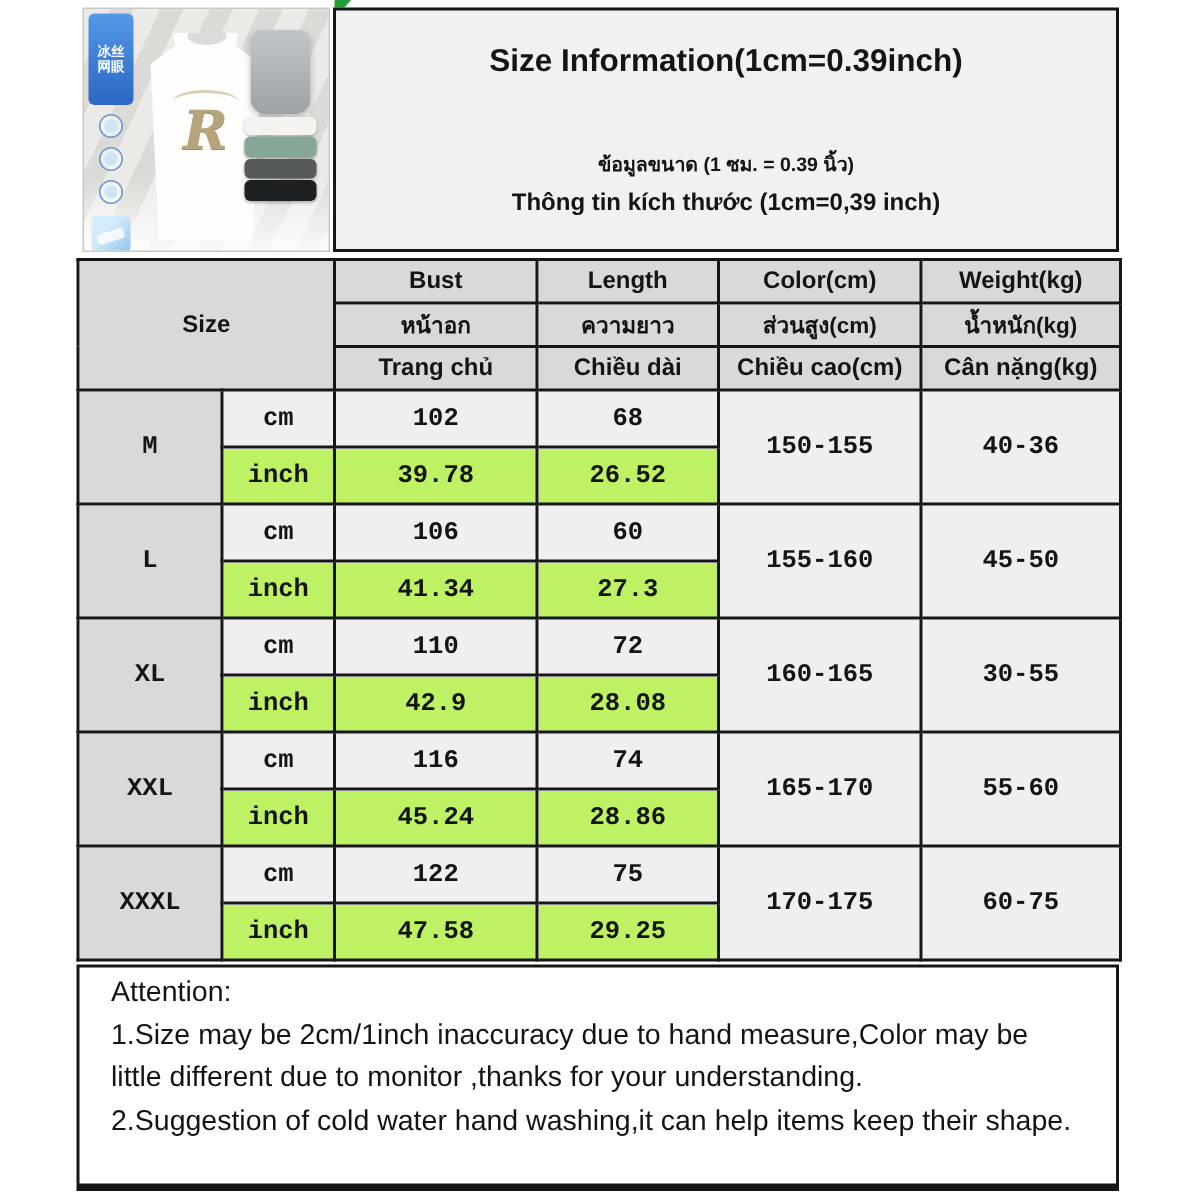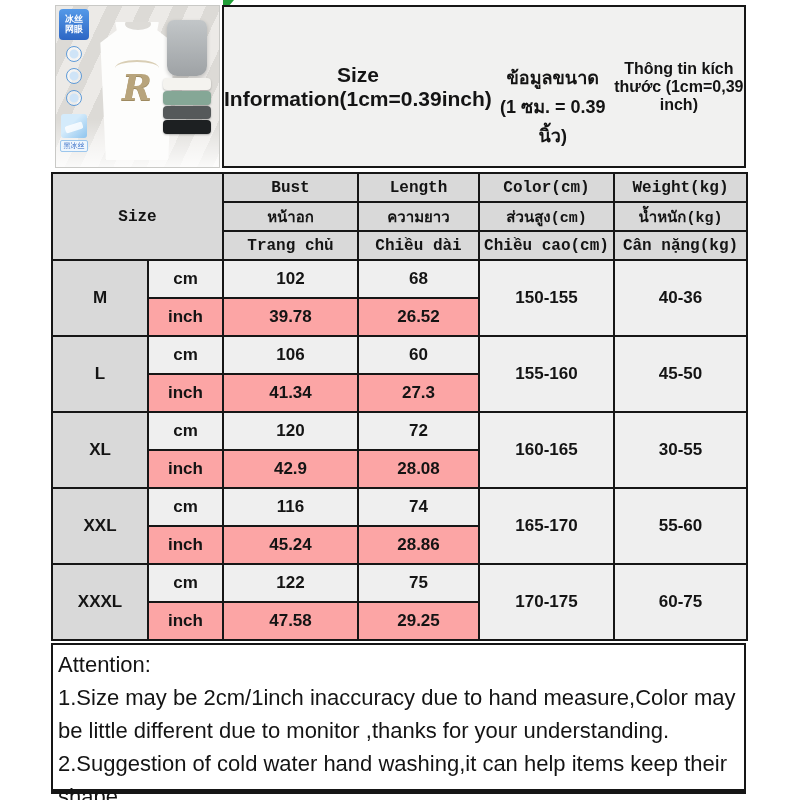--- a/index.html
+++ b/index.html
@@ -22,54 +22,54 @@
   .neck { position:absolute; left:27px; top:-4px; width:26px; height:12px; background:#dddbd7; border-radius:50%; }
   .arc { position:absolute; left:17px; top:38px; width:44px; height:16px; border-top:2px solid #c6b58f; border-radius:50%; opacity:.65; }
   .goth-r { position:absolute; left:0; top:44px; width:78px; text-align:center; font-family:"DejaVu Serif", serif; font-weight:bold; font-style:italic; font-size:36px; color:#b8a47c; text-shadow:0 1px 0 #9e8a60; }
   .hang-shirt { position:absolute; right:12px; top:14px; width:40px; height:56px; background:linear-gradient(180deg,#c2c6c8,#9ea2a5); border-radius:7px 7px 10px 10px; box-shadow:0 2px 4px rgba(0,0,0,.2); }
   .fold { position:absolute; right:8px; width:48px; border-radius:4px; box-shadow:0 1px 2px rgba(0,0,0,.25); }
   .fold.f-white { top:72px; height:12px; background:#f4f3ef; }
   .fold.f-green { top:85px; height:14px; background:#85a796; }
   .fold.f-char  { top:100px; height:13px; background:#55595a; }
   .fold.f-black { top:114px; height:14px; background:#1d2022; }
   .badges { position:absolute; left:3px; top:3px; width:30px; }
-  .badge-top { width:30px; background:linear-gradient(180deg,#5499e8,#2d66c4); color:#fff; font-size:9px; line-height:1.15; font-weight:bold; text-align:center; padding:5px 1px; border-radius:4px; white-space:pre-line; }
+  .badge-top { width:30px; background:linear-gradient(180deg,#5499e8,#2d66c4); color:#fff; font-size:9px; line-height:1.15; font-weight:bold; text-align:center; padding:20px 1px; border-radius:4px; white-space:pre-line; }
   .feat { width:16px; height:16px; border:1px solid #5f9bd8; border-radius:50%; margin:6px auto 0 auto; background:radial-gradient(circle at 50% 50%, #cfe4f7 0 4px, rgba(255,255,255,.5) 5px); }
   .badge-ice { width:26px; height:24px; margin:8px auto 0 auto; border-radius:3px; background:linear-gradient(135deg,#d4ebfb 0 40%, #8ec4ee); position:relative; overflow:hidden; }
   .badge-ice::after { content:""; position:absolute; left:4px; top:10px; width:18px; height:7px; background:rgba(255,255,255,.8); transform:rotate(-18deg); border-radius:2px; }
   .badge-cap { margin:2px auto 0 auto; width:28px; text-align:center; font-size:7px; color:#2d66c4; background:#eef6fd; border:1px solid #9cc6ec; border-radius:2px; }
 
   
   .corner-tri { position:absolute; left:223px; top:0; width:0; height:0; border-top:13px solid #21a038; border-right:11px solid transparent; }
   .title-box {
     position:absolute; left:222px; top:5px; width:524px; height:163px;
     background:#f1f1f0; border:2px solid #161616;
-    display:flex; flex-direction:row; align-items:center; justify-content:center; gap:7px; text-align:center;
+    display:flex; flex-direction:column; align-items:center; justify-content:center; gap:7px; text-align:center;
   }
   .t-en { font-size:21px; font-weight:bold; }
-  .t-th { font-size:18px; font-weight:bold;margin-top:39px; }
+  .t-th { font-size:13px; font-weight:bold;margin-top:39px; }
   .t-vi { font-size:16px; font-weight:bold; }
 
   
   table.size { position:absolute; left:51px; top:172px; width:695px; border-collapse:collapse; table-layout:fixed; }
   table.size td { border:2px solid #161616; text-align:center; vertical-align:middle; font-weight:bold; overflow:hidden; }
-  tr.hrow td { height:29px; background:#d9d9d9; font-size:16px;font-family:Liberation Mono, monospace; }
+  tr.hrow td { height:29px; background:#d9d9d9; font-size:16px; }
   tr.hrow td.th-lang { font-size:15px; }
   td.corner { background:#d9d9d9; font-size:27px; }
   td.size-cell { background:#d9d9d9; font-size:18px; }
-  tr.drow td { height:38px; font-size:17px; }
+  tr.drow td { height:38px; font-size:17px;font-family:Liberation Mono, monospace; }
   td.g { background:#efefef; }
-  td.w { background:#fca5a5; }
+  td.w { background:#bef264; }
   td.unit { font-size:16px; }
 
   
   .attention {
     position:absolute; left:51px; top:643px; width:695px; height:151px;
     border:2px solid #161616; border-bottom-width:5px; background:#ffffff;
-    padding:3px 5px; font-size:22px; line-height:1.5; font-weight:normal;
+    padding:3px 21px; font-size:19px; line-height:1.5; font-weight:normal;
   }
 </style>
 </head>
 <body>
 
 <div id="stage">
 
   <div class="photo">
     <div class="tank">
       <div class="neck"></div>
@@ -154,21 +154,21 @@
       </tr>
       <tr class="drow">
         <td class="unit w">inch</td>
         <td class="w">41.34</td>
         <td class="w">27.3</td>
       </tr>
 
       <tr class="drow">
         <td class="size-cell" rowspan="2">XL</td>
         <td class="unit g">cm</td>
-        <td class="g">120</td>
+        <td class="g">110</td>
         <td class="g">72</td>
         <td class="g" rowspan="2">160-165</td>
         <td class="g" rowspan="2">30-55</td>
       </tr>
       <tr class="drow">
         <td class="unit w">inch</td>
         <td class="w">42.9</td>
         <td class="w">28.08</td>
       </tr>
 

